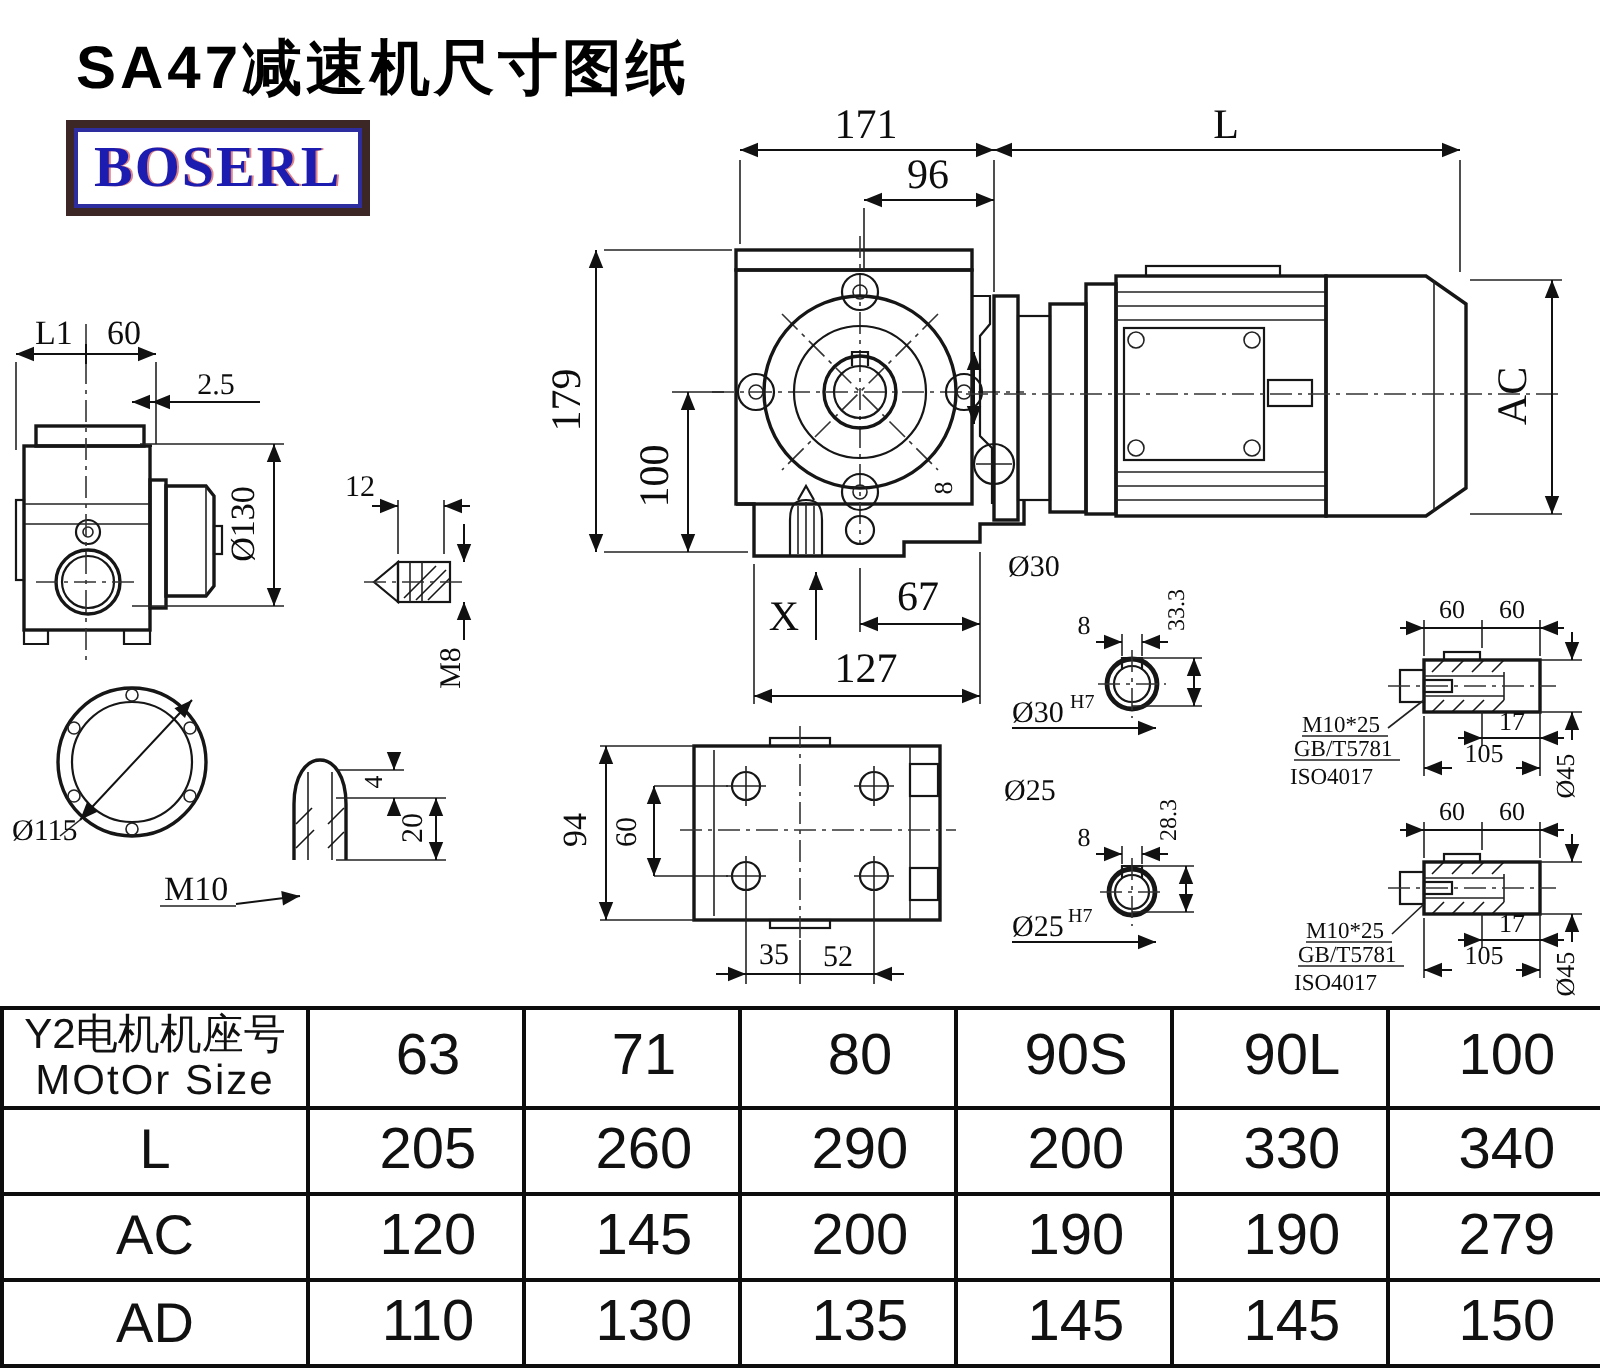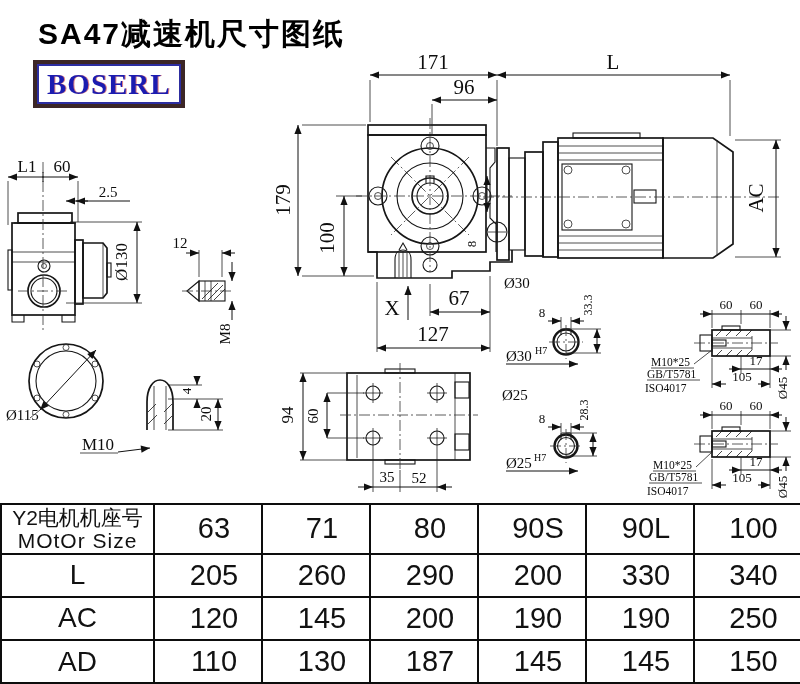--- a/index.html
+++ b/index.html
@@ -443,26 +443,26 @@
       <td class="num">330</td>
       <td class="num">340</td>
     </tr>
     <tr style="height:43px;">
       <td class="rowlab">AC</td>
       <td class="num">120</td>
       <td class="num">145</td>
       <td class="num">200</td>
       <td class="num">190</td>
       <td class="num">190</td>
-      <td class="num">250</td>
+      <td class="num">279</td>
     </tr>
     <tr style="height:42px;">
       <td class="rowlab">AD</td>
       <td class="num">110</td>
       <td class="num">130</td>
-      <td class="num">187</td>
+      <td class="num">135</td>
       <td class="num">145</td>
       <td class="num">145</td>
       <td class="num">150</td>
     </tr>
   </tbody>
     </table>
 </div>
 
 </body></html>

